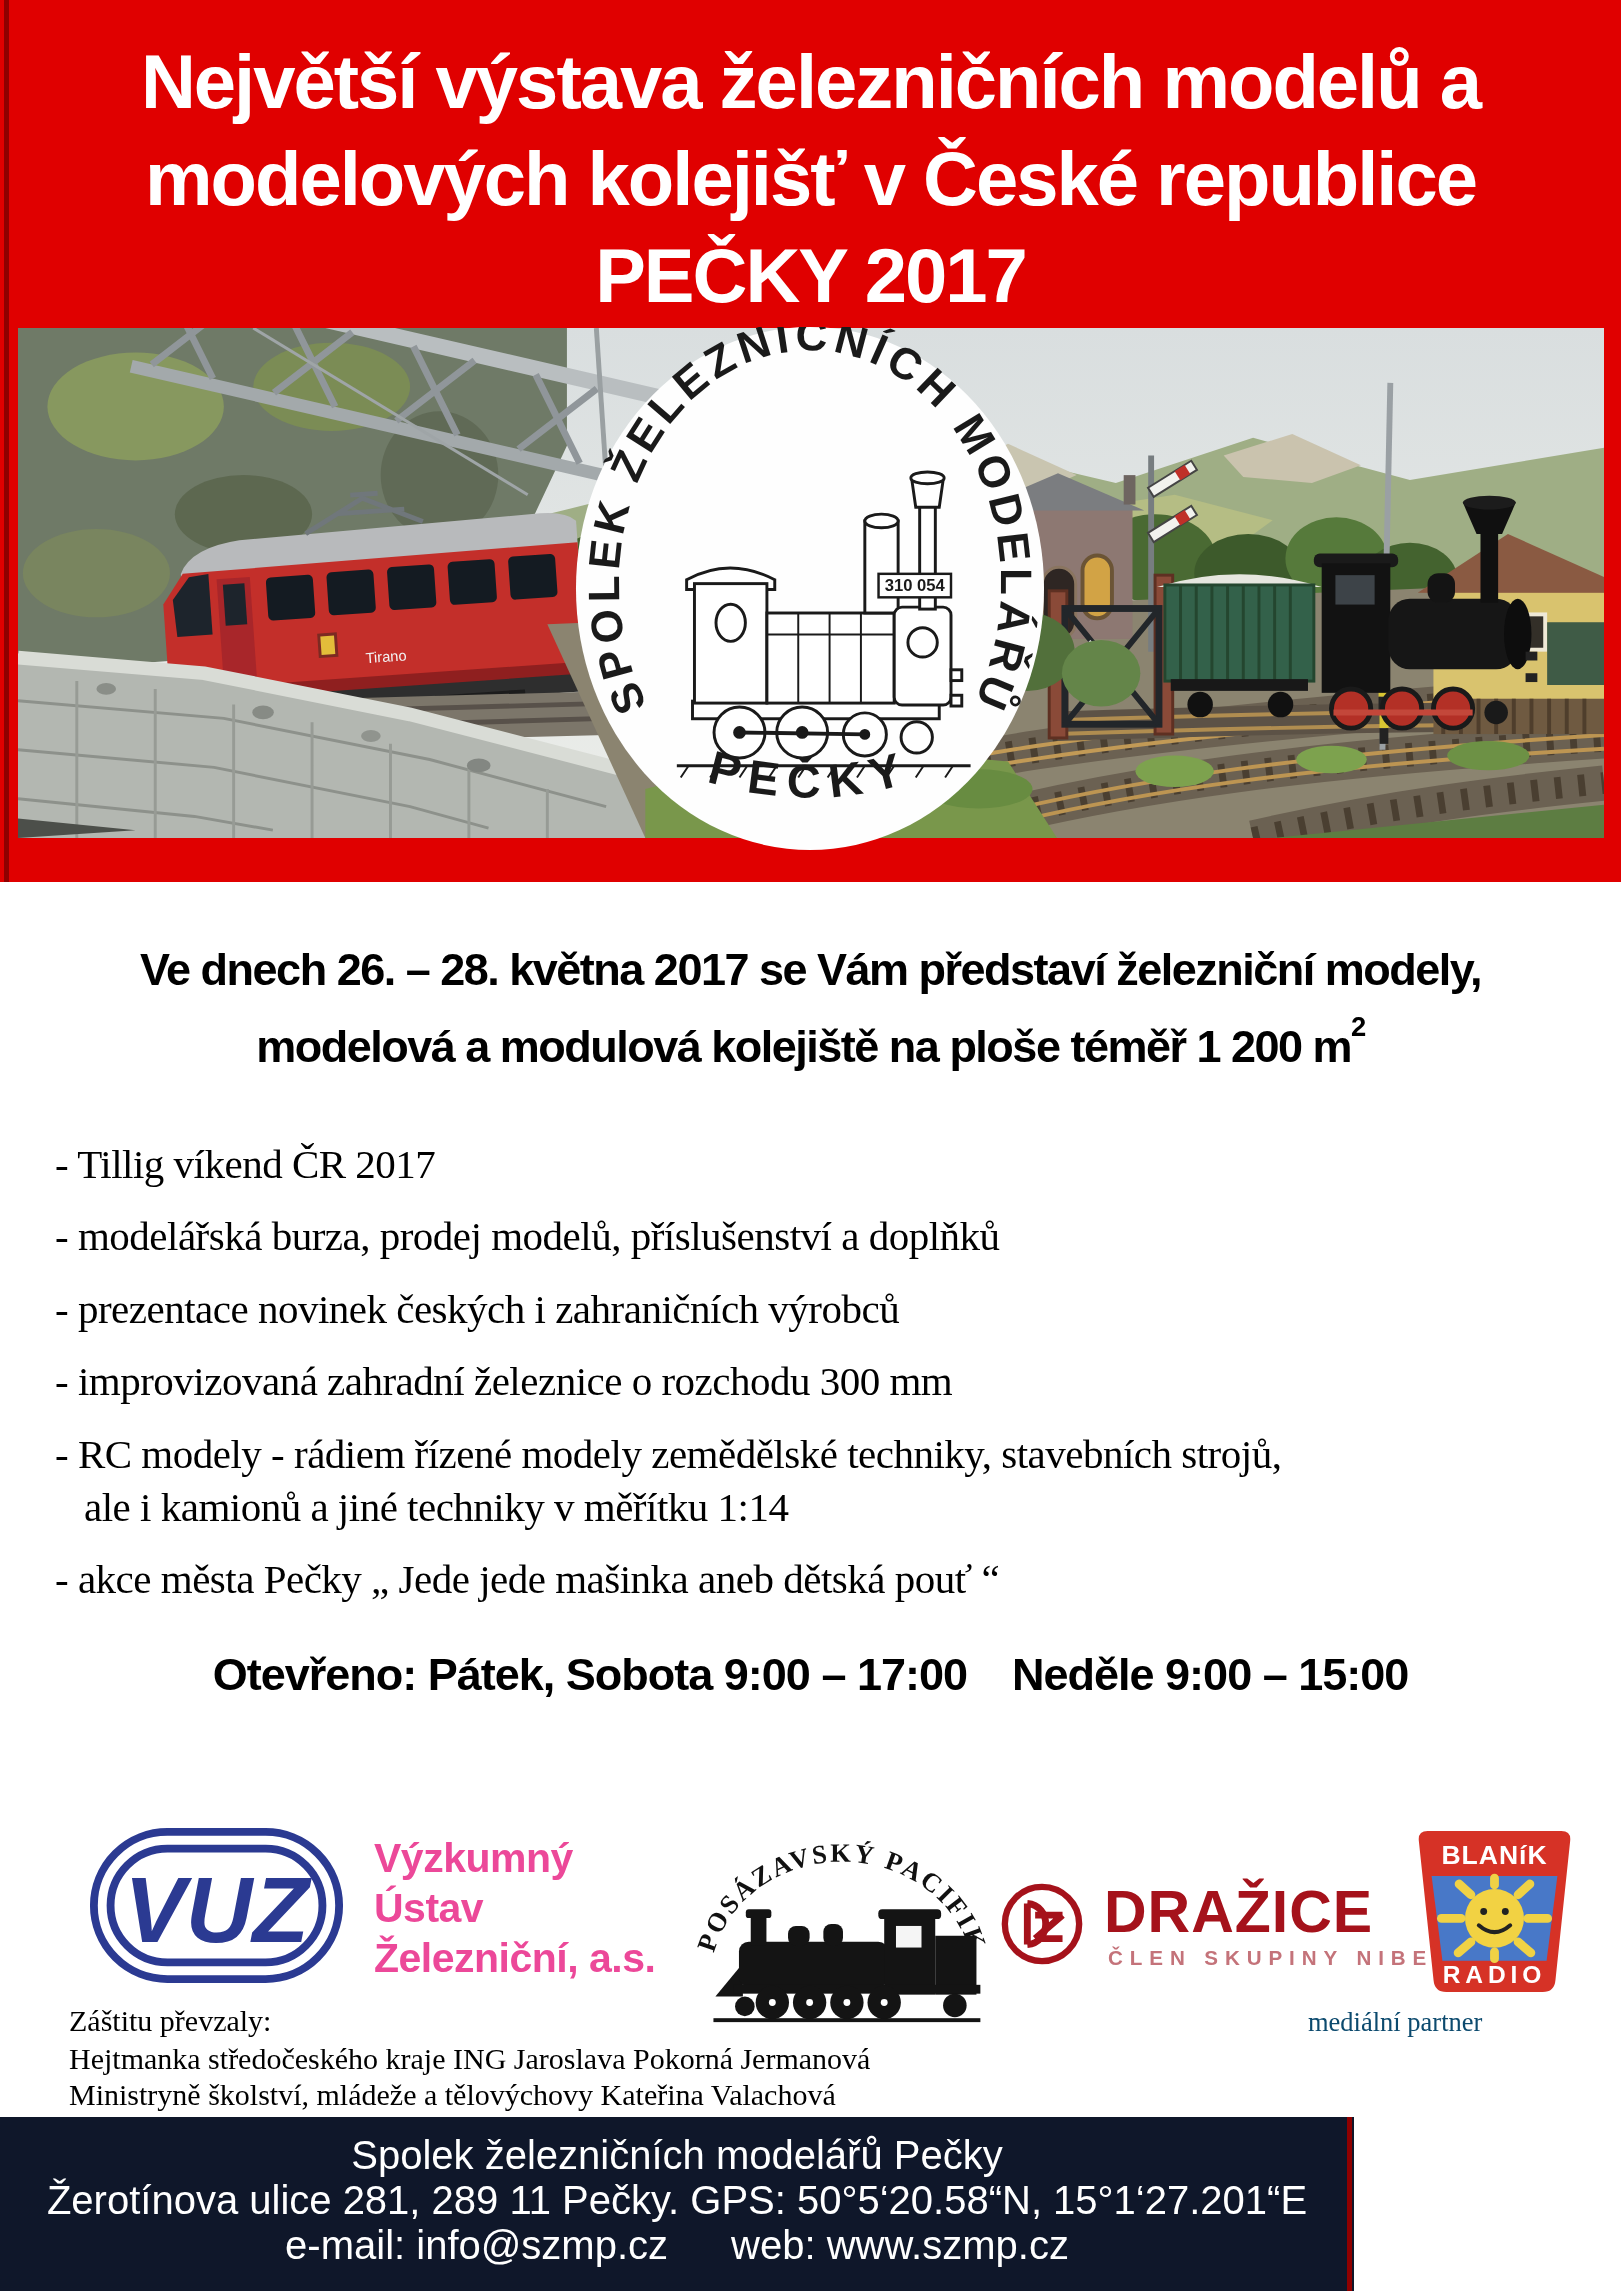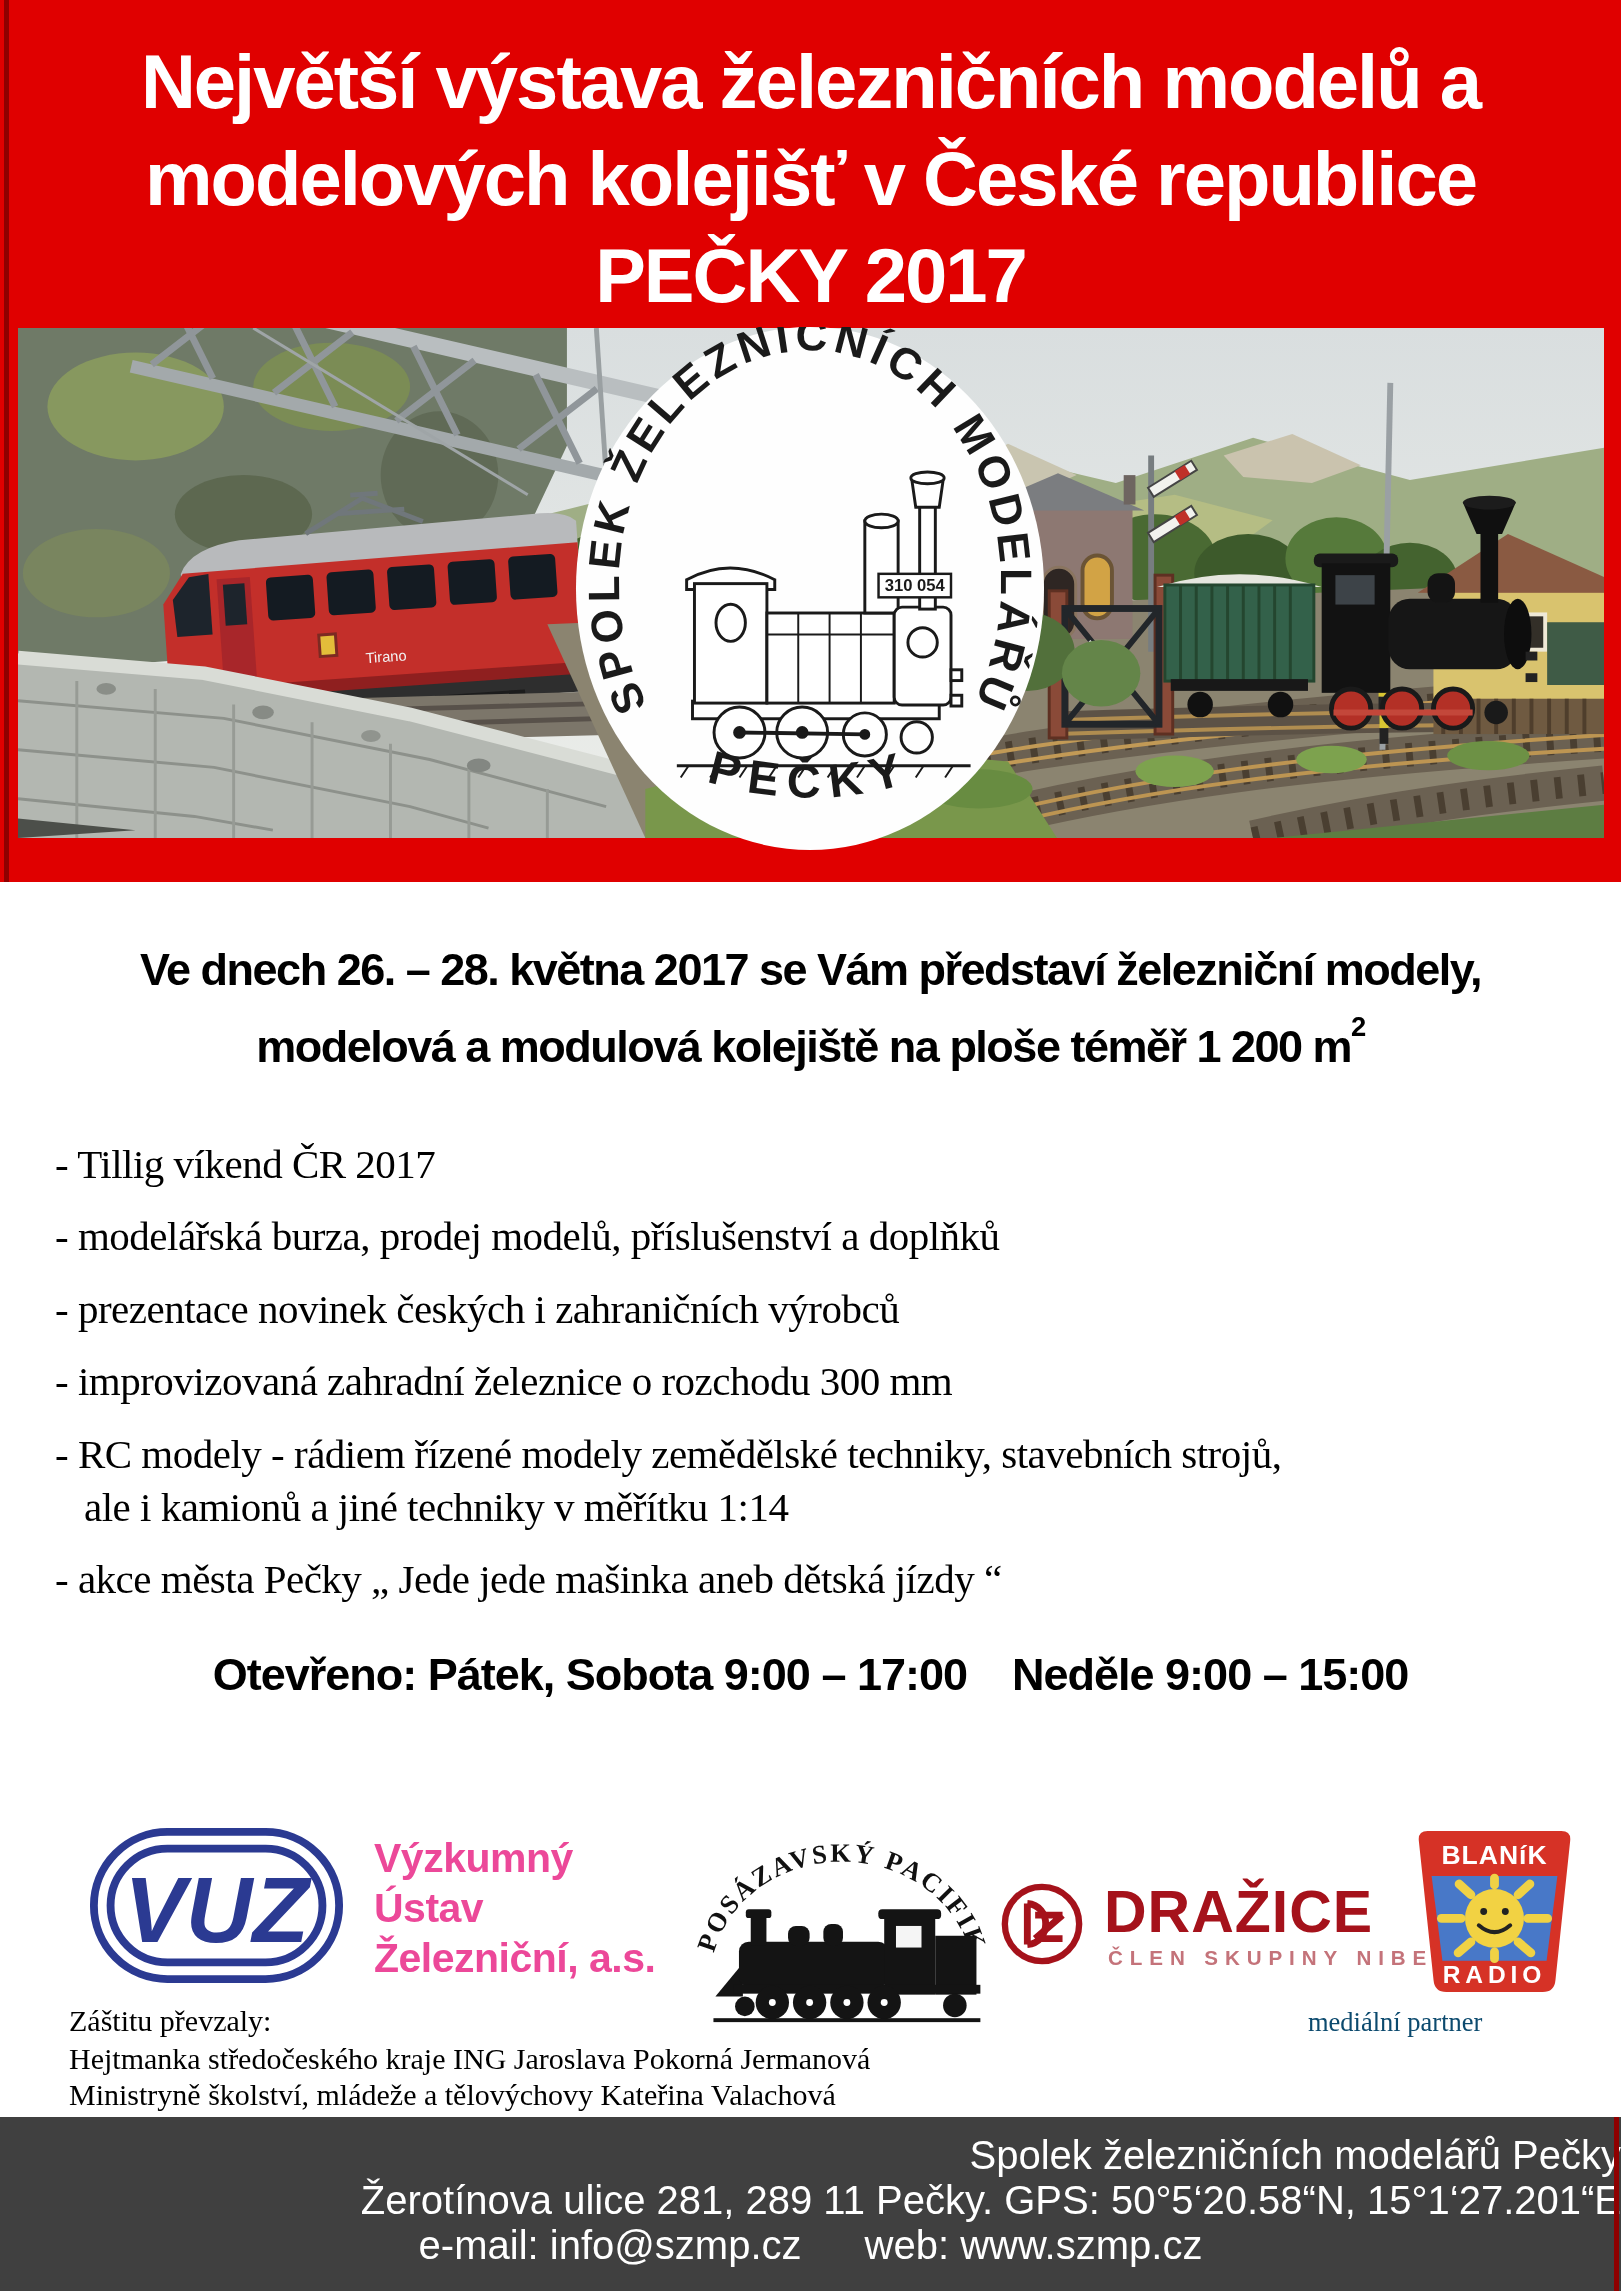--- a/index.html
+++ b/index.html
@@ -31,22 +31,22 @@
                 font-size:59px;letter-spacing:1px;}
   .drazice-sub{position:absolute;left:1108px;top:1064px;color:#c4737a;font-weight:bold;
                font-size:20.6px;letter-spacing:6.9px;}
   .blanik{position:absolute;left:1408px;top:943px;width:173px;height:173px;}
   .media-caption{position:absolute;left:1308px;top:1125px;width:202px;text-align:left;
                  font-family:"Liberation Serif",serif;font-size:26.5px;color:#0c4a6e;}
   .patronage{position:absolute;left:69px;top:1121px;font-family:"Liberation Serif",serif;
              font-size:30px;line-height:36px;color:#000;}
   .patronage .p-head{margin-bottom:2px;}
   
-  .footer{position:absolute;top:2117px;left:0;width:1621px;height:174px;background:#404040;
-          color:#fff;text-align:right;font-size:40px;}
+  .footer{position:absolute;top:2117px;left:0;width:1354px;height:174px;background:#0f172a;
+          color:#fff;text-align:center;font-size:40px;}
   .footer:before{content:"";position:absolute;right:2px;top:0;width:4.9px;height:100%;background:#8f0000;}
   .footer .f1{margin-top:15.7px;line-height:45px;}
   .footer .f2{line-height:45px;}
   .footer .f3{display:flex;justify-content:center;gap:63px;line-height:45px;}
 </style>
 </head>
 <body>
 
 <div class="page">
 
@@ -312,21 +312,21 @@
       <div><span>modelová a modulová kolejiště na ploše téměř 1 200 m</span><sup>2</sup></div>
     </div>
 
     <div class="bullets">
       <div class="bullet">- Tillig víkend ČR 2017</div>
       <div class="bullet">- modelářská burza, prodej modelů, příslušenství a doplňků</div>
       <div class="bullet">- prezentace novinek českých i zahraničních výrobců</div>
       <div class="bullet">- improvizovaná zahradní železnice o rozchodu 300 mm</div>
       <div class="bullet">- RC modely - rádiem řízené modely zemědělské techniky, stavebních strojů,
 ale i kamionů a jiné techniky v měřítku 1:14</div>
-      <div class="bullet">- akce města Pečky „ Jede jede mašinka aneb dětská jízdy “</div>
+      <div class="bullet">- akce města Pečky „ Jede jede mašinka aneb dětská pouť “</div>
     </div>
 
     <div class="hours">
       <span>Otevřeno: Pátek, Sobota 9:00 – 17:00</span>
       <span>Neděle 9:00 – 15:00</span>
     </div>
 
     <svg class="vuz-logo" viewBox="0 0 262 162">
       <rect x="6" y="6" width="250" height="150" rx="75" fill="#ffffff" stroke="#2b3a92" stroke-width="8"></rect>
       <rect x="23" y="23" width="216" height="116" rx="58" fill="none" stroke="#2b3a92" stroke-width="8"></rect>

